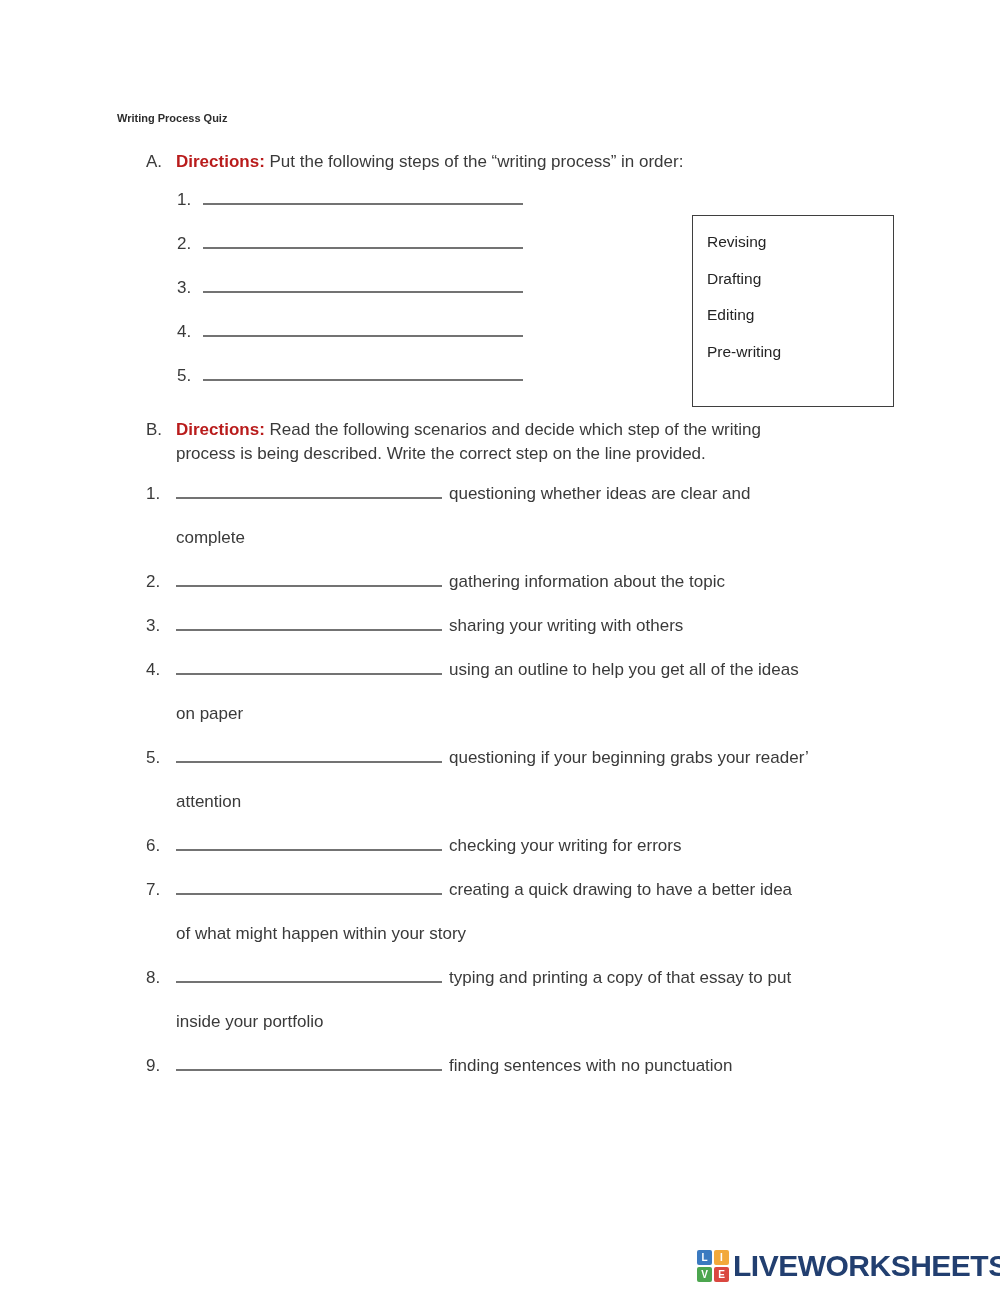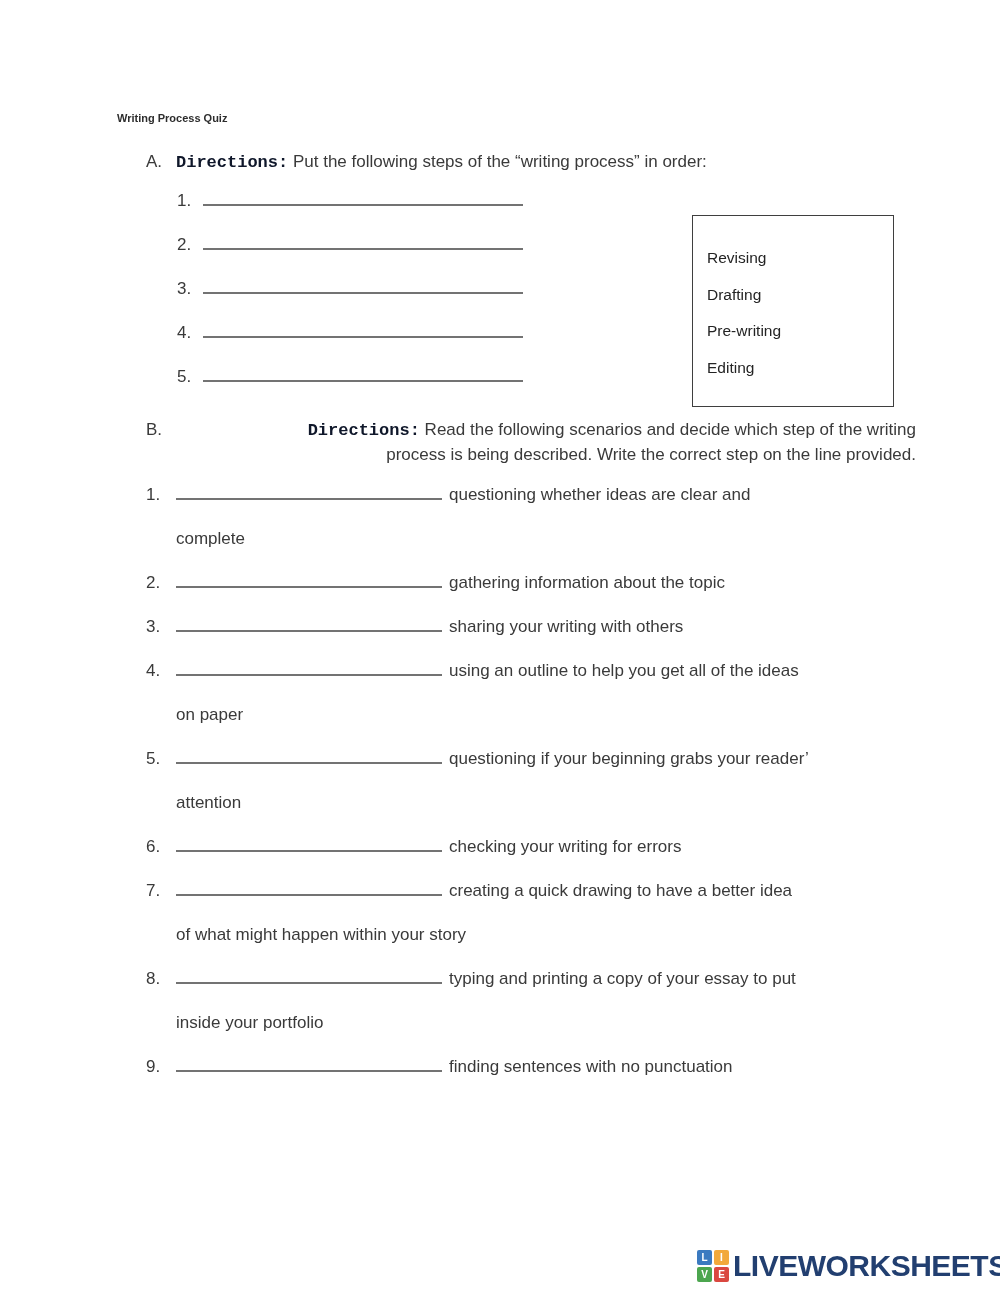--- a/index.html
+++ b/index.html
@@ -13,43 +13,43 @@
 
   .page-title {
     position:absolute; left:117px; top:112px;
     font-size:11px; font-weight:bold; color:#2d2d2d;
   }
 
   
   .section-a { position:absolute; left:146px; top:150px; width:620px; font-size:17px; }
   .sec-head { display:flex; line-height:24px; }
   .sec-label { width:30px; flex-shrink:0; }
-  .dir-bold { font-weight:bold; color:#0f172a;font-family:Liberation Mono, monospace; }
+  .dir-bold { font-weight:bold; color:#b91c1c; }
   .a-items { margin-left:31px; margin-top:4px; }
   .a-item { line-height:44px; white-space:nowrap; }
   .a-item .num { display:inline-block; width:26px; }
   .blank-a {
     display:inline-block; width:320px; height:18px;
     border-bottom:2px solid #737373; vertical-align:baseline;
   }
 
   
   .word-bank {
     position:absolute; left:692px; top:215px;
     width:202px; height:192px;
     border:1.5px solid #3f3f3f;
-    padding:24px 6px 0 14px;
+    padding:8px 6px 0 14px;
     background:#ffffff;
   }
   .wb-item { line-height:36.6px; font-size:15.5px; color:#242424; }
 
   
   .section-b { position:absolute; left:146px; top:418px; width:770px; font-size:17px; }
   .b-head { display:flex; line-height:24px; }
-  .b-head-text { flex:1;text-align:right; }
+  .b-head-text { flex:1; }
   .b-items { margin-top:6px; }
   .b-item { display:flex; line-height:44px; }
   .b-item .num { width:30px; flex-shrink:0; }
   .b-content { flex:1; }
   .blank-b {
     display:inline-block; width:266px; height:18px;
     border-bottom:2px solid #737373; vertical-align:baseline;
     margin-right:7px;
   }
   .cont { display:block; }
@@ -98,22 +98,22 @@
     </div>
     <div class="a-item">
       <span class="num">5.</span><span class="blank-a"></span>
     </div>
   </div>
 </div>
 
 <div class="word-bank">
   <div class="wb-item">Revising</div>
   <div class="wb-item">Drafting</div>
+  <div class="wb-item">Editing</div>
   <div class="wb-item">Pre-writing</div>
-  <div class="wb-item">Editing</div>
 </div>
 
 <div class="section-b">
   <div class="b-head">
     <span class="sec-label">B.</span>
     <span class="b-head-text">
       <span class="dir-bold">Directions:</span><span> Read the following scenarios and decide which step of the writing</span>
       <span class="cont">process is being described. Write the correct step on the line provided.</span>
     </span>
   </div>
@@ -149,21 +149,21 @@
       <span class="b-content"><span class="blank-b"></span><span>checking your writing for errors</span></span>
     </div>
 
     <div class="b-item">
       <span class="num">7.</span>
       <span class="b-content"><span class="blank-b"></span><span>creating a quick drawing to have a better idea</span><span class="cont">of what might happen within your story</span></span>
     </div>
 
     <div class="b-item">
       <span class="num">8.</span>
-      <span class="b-content"><span class="blank-b"></span><span>typing and printing a copy of your essay to put</span><span class="cont">inside your portfolio</span></span>
+      <span class="b-content"><span class="blank-b"></span><span>typing and printing a copy of that essay to put</span><span class="cont">inside your portfolio</span></span>
     </div>
 
     <div class="b-item">
       <span class="num">9.</span>
       <span class="b-content"><span class="blank-b"></span><span>finding sentences with no punctuation</span></span>
     </div>
 
 
   </div>
 </div>

